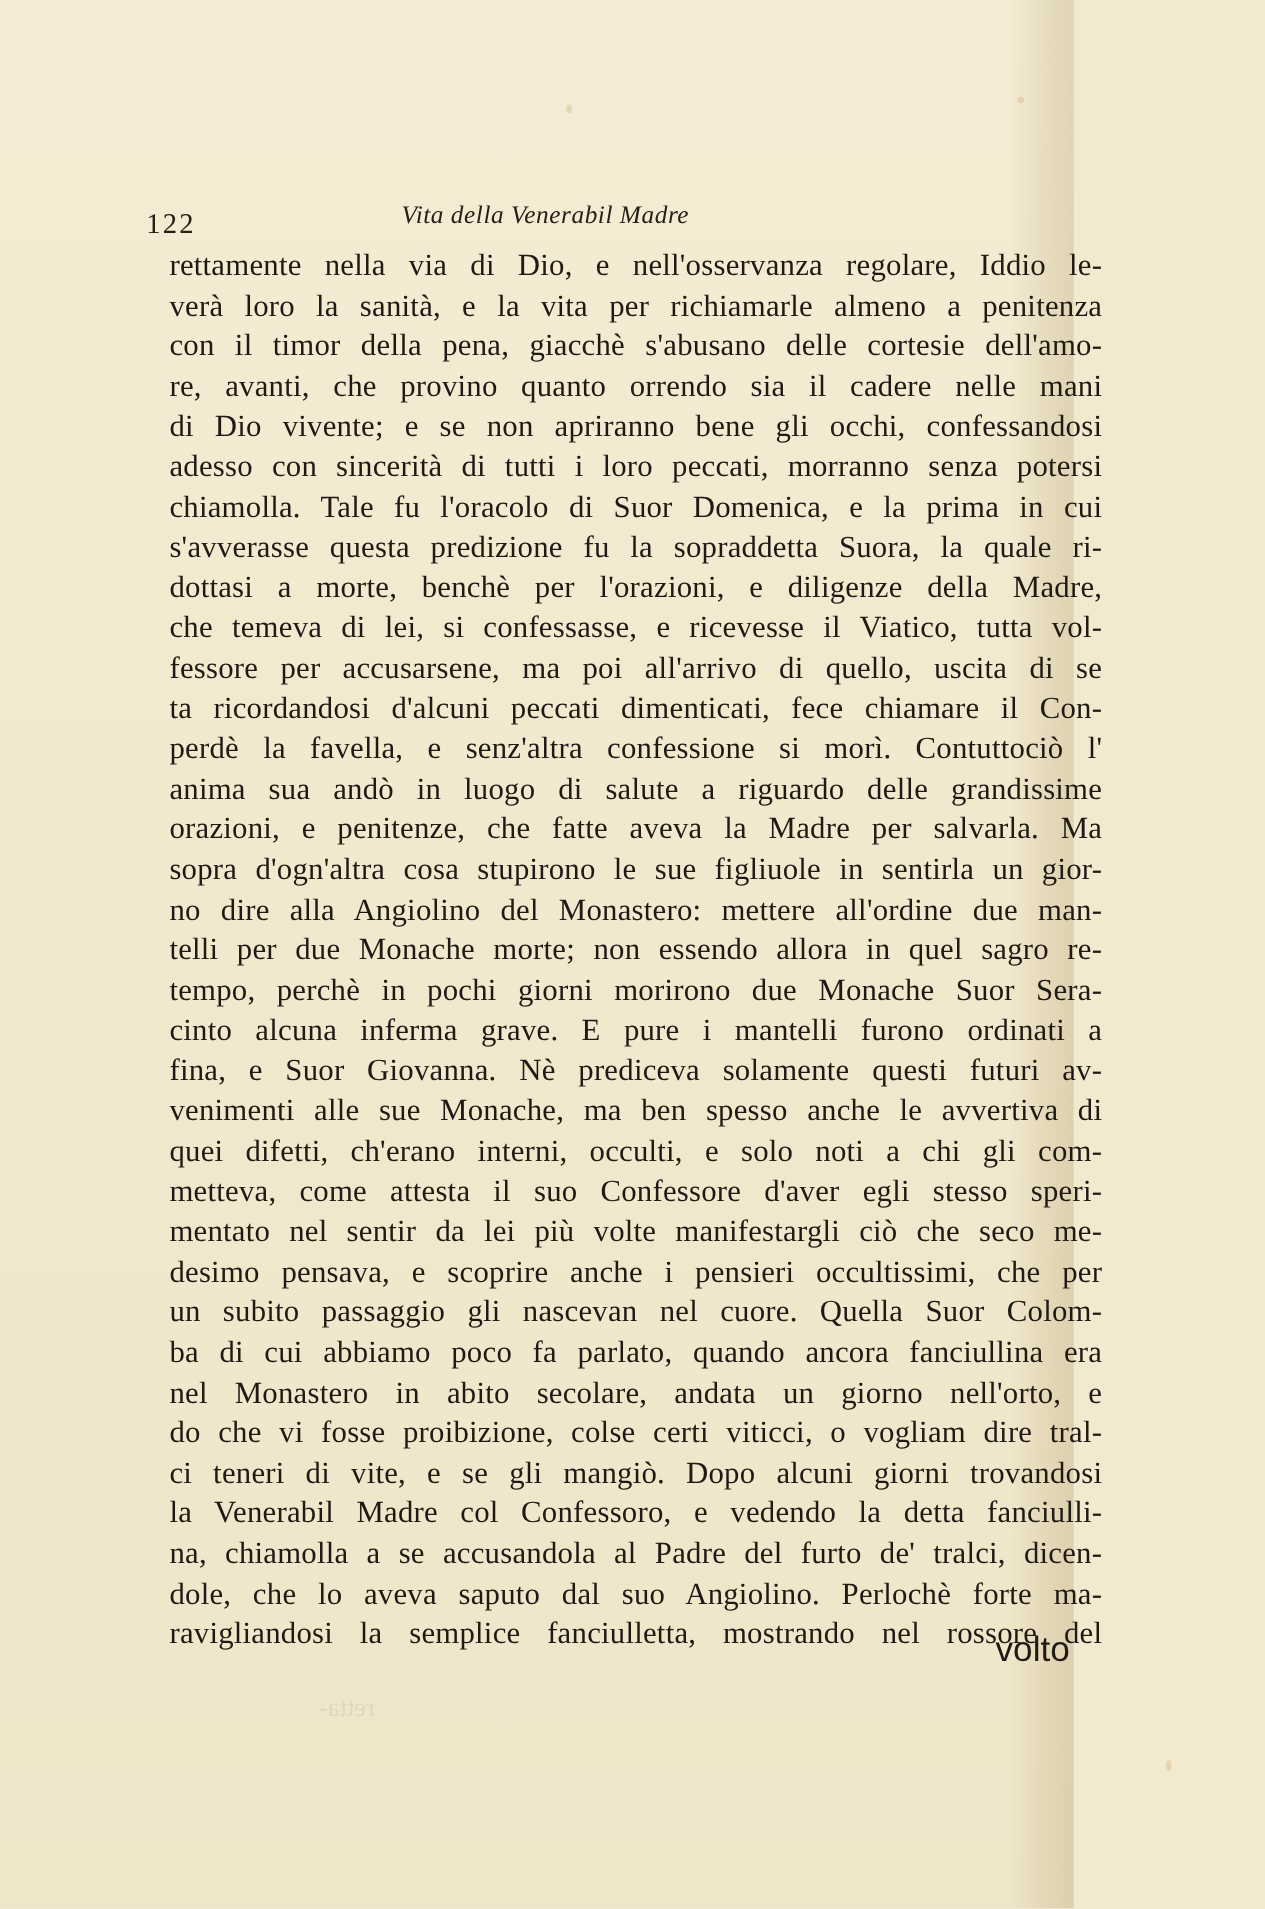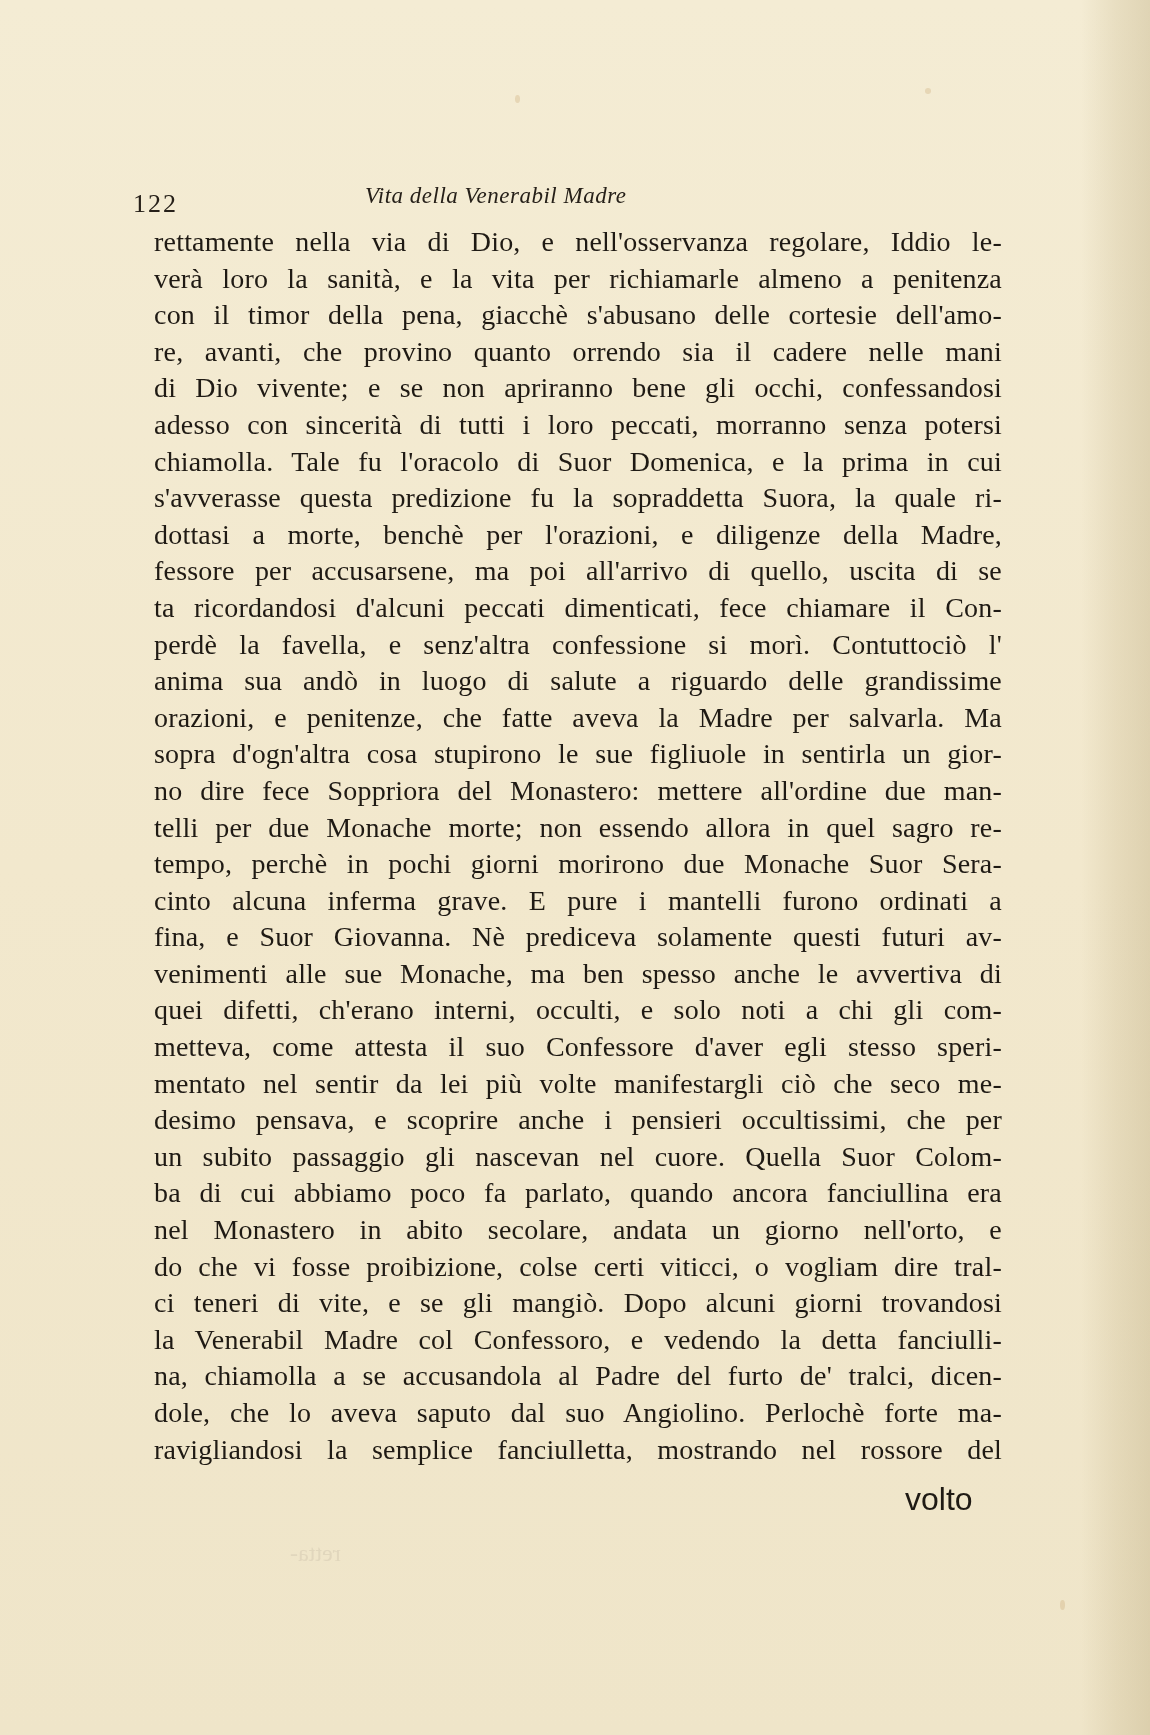--- a/index.html
+++ b/index.html
@@ -2,21 +2,21 @@
 <html><head>
 <meta charset="utf-8">
 <style>
   html, body { margin: 0; padding: 0; }
   body {
     width: 1150px; height: 1735px; overflow: hidden;
     background: #f2e9cf;
     position: relative;
   }
   .page {
-    position: absolute; left: 0; top: 0; width: 1150px; height: 1735px;
+    position: absolute; left: 0; top: 0; width: 976px; height: 1735px;
     background:
       linear-gradient(90deg, rgba(0,0,0,0) 0%, rgba(0,0,0,0) 94%, rgba(180,160,110,0.18) 97%, rgba(170,150,100,0.28) 100%),
       linear-gradient(180deg, #f4ecd4 0%, #f2e8cd 50%, #efe5c9 100%);
   }
   .spot { position:absolute; border-radius:50%; background: rgba(190,150,90,0.25); }
   .header {
     position: absolute; top: 183px; left: 130px; width: 880px; height: 40px;
     font-family: "Liberation Serif", "DejaVu Serif", serif;
     color: #262019;
   }
@@ -66,27 +66,28 @@
   <div class="body-text">
     <div class="line">rettamente nella via di Dio, e nell'osservanza regolare, Iddio le-</div>
     <div class="line">verà loro la sanità, e la vita per richiamarle almeno a penitenza</div>
     <div class="line">con il timor della pena, giacchè s'abusano delle cortesie dell'amo-</div>
     <div class="line">re, avanti, che provino quanto orrendo sia il cadere nelle mani</div>
     <div class="line">di Dio vivente; e se non apriranno bene gli occhi, confessandosi</div>
     <div class="line">adesso con sincerità di tutti i loro peccati, morranno senza potersi</div>
     <div class="line">chiamolla. Tale fu l'oracolo di Suor Domenica, e la prima in cui</div>
     <div class="line">s'avverasse questa predizione fu la sopraddetta Suora, la quale ri-</div>
     <div class="line">dottasi a morte, benchè per l'orazioni, e diligenze della Madre,</div>
+    <div class="line">che temeva di lei, si confessasse, e ricevesse il Viatico, tutta vol-</div>
     <div class="line">fessore per accusarsene, ma poi all'arrivo di quello, uscita di se</div>
     <div class="line">ta ricordandosi d'alcuni peccati dimenticati, fece chiamare il Con-</div>
     <div class="line">perdè la favella, e senz'altra confessione si morì. Contuttociò l'</div>
     <div class="line">anima sua andò in luogo di salute a riguardo delle grandissime</div>
     <div class="line">orazioni, e penitenze, che fatte aveva la Madre per salvarla. Ma</div>
     <div class="line">sopra d'ogn'altra cosa stupirono le sue figliuole in sentirla un gior-</div>
-    <div class="line">no dire fece Soppriora del Monastero: mettere all'ordine due man-</div>
+    <div class="line">no dire alla Angiolino del Monastero: mettere all'ordine due man-</div>
     <div class="line">telli per due Monache morte; non essendo allora in quel sagro re-</div>
     <div class="line">tempo, perchè in pochi giorni morirono due Monache Suor Sera-</div>
     <div class="line">cinto alcuna inferma grave. E pure i mantelli furono ordinati a</div>
     <div class="line">fina, e Suor Giovanna. Nè prediceva solamente questi futuri av-</div>
     <div class="line">venimenti alle sue Monache, ma ben spesso anche le avvertiva di</div>
     <div class="line">quei difetti, ch'erano interni, occulti, e solo noti a chi gli com-</div>
     <div class="line">metteva, come attesta il suo Confessore d'aver egli stesso speri-</div>
     <div class="line">mentato nel sentir da lei più volte manifestargli ciò che seco me-</div>
     <div class="line">desimo pensava, e scoprire anche i pensieri occultissimi, che per</div>
     <div class="line">un subito passaggio gli nascevan nel cuore. Quella Suor Colom-</div>

